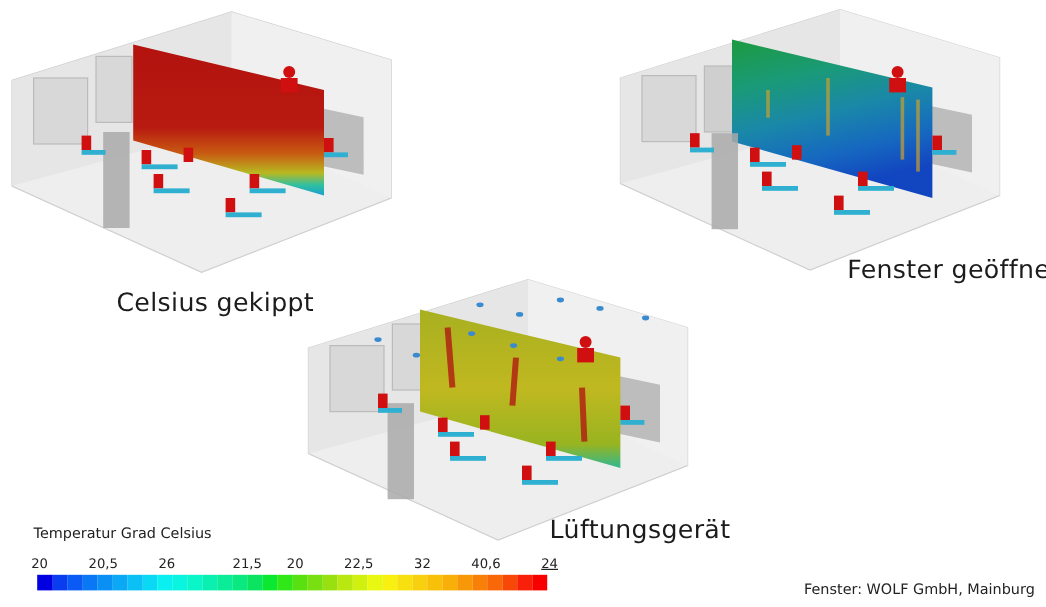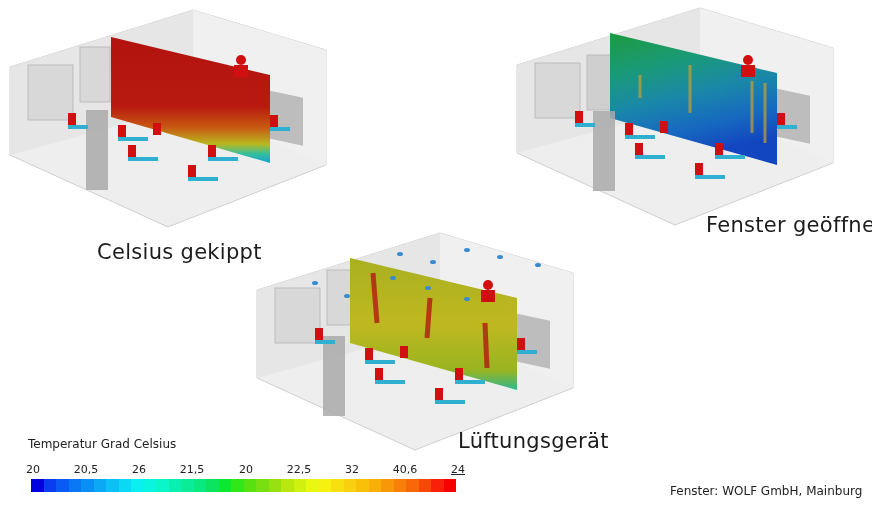--- a/index.html
+++ b/index.html
@@ -165,21 +165,21 @@
     </g>
   </svg>
 </div>
 <div class="caption" style="left:458px;top:429px;text-align:center;">Lüftungsgerät</div>
 
 <div class="legend-title">Temperatur Grad Celsius</div>
 <div class="ticks">
   <span class="tick" style="left:8px;">20</span>
   <span class="tick" style="left:61px;">20,5</span>
   <span class="tick" style="left:114px;">26</span>
-  <span class="tick" style="left:167px;">21,5</span>
+  <span class="tick" style="left:181px;">21,5</span>
   <span class="tick" style="left:221px;">20</span>
   <span class="tick" style="left:274px;">22,5</span>
   <span class="tick" style="left:327px;">32</span>
   <span class="tick" style="left:380px;">40,6</span>
   <span class="tick" style="left:433px;text-decoration:underline;">24</span>
 </div>
 <div class="colorbar" id="colorbar">
     <span style="background: rgb(0, 0, 224);"></span>
     <span style="background: rgb(10, 60, 240);"></span>
     <span style="background: rgb(10, 90, 245);"></span>

